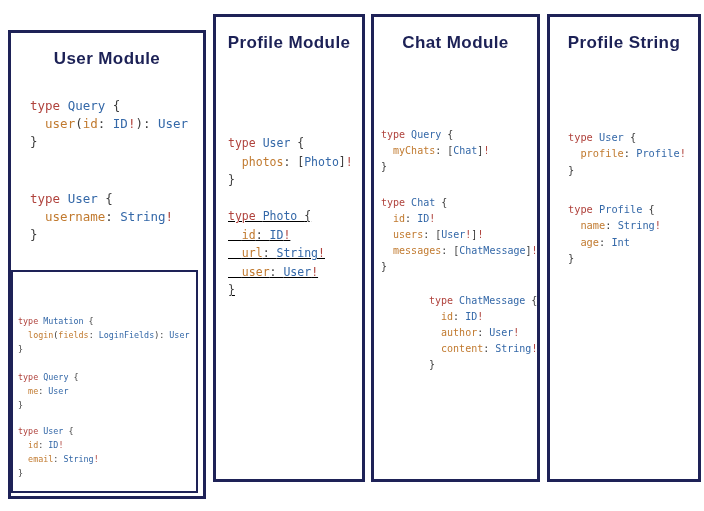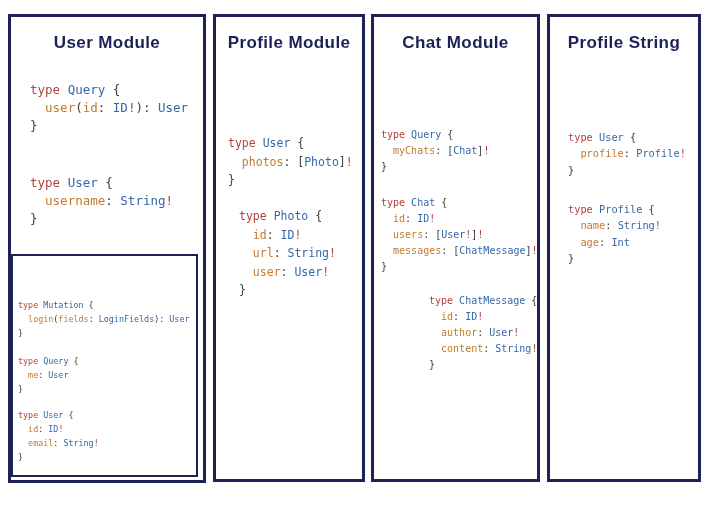--- a/index.html
+++ b/index.html
@@ -5,21 +5,21 @@
   * { margin: 0; padding: 0; box-sizing: border-box; }
   html, body { width: 704px; height: 511px; background: #ffffff; overflow: hidden; }
   body { font-family: "Liberation Sans", sans-serif; position: relative; }
 
   .panel {
     position: absolute;
     top: 14px;
     background: #ffffff;
     border: 3px solid #1e2257;
   }
-  .p1 { left: 8px;   width: 198px; height: 469px; }
+  .p1 { left: 8px;   width: 198px; height: 469px; margin-top: 16px; }
   .p2 { left: 213px; width: 152px; height: 468px; }
   .p3 { left: 371px; width: 169px; height: 468px; }
   .p4 { left: 547px; width: 154px; height: 468px; }
 
   .panel-title {
     position: absolute;
     top: 16px; left: 0; right: 0;
     text-align: center;
     font-size: 17px;
     font-weight: bold;
@@ -59,21 +59,21 @@
     line-height: 19px;
   }
   .auth .code { font-size: 8.4px; line-height: 14px; }
   .auth .blk0 { top: 42px;  left: 5px; }
   .auth .blk1 { top: 98px;  left: 5px; }
   .auth .blk2 { top: 152px; left: 5px; }
 
   
   .p2 .code { font-size: 11.5px; line-height: 18.6px; }
   .p2 .blk0 { top: 117px; left: 12px; }
-  .p2 .blk1 { top: 190px; left: 23px; }
+  .p2 .blk1 { top: 190px; left: 12px; text-decoration: underline; }
 
   
   .p3 .code { font-size: 10px; line-height: 16px; }
   .p3 .blk0 { top: 110px; left: 7px; }
   .p3 .blk1 { top: 178px; left: 7px; }
   .p3 .blk2 { top: 276px; left: 7px; margin-left: 48px; }
 
   
   .p4 .code { font-size: 10.3px; line-height: 16.3px; }
   .p4 .blk0 { top: 112px; left: 18px; }

